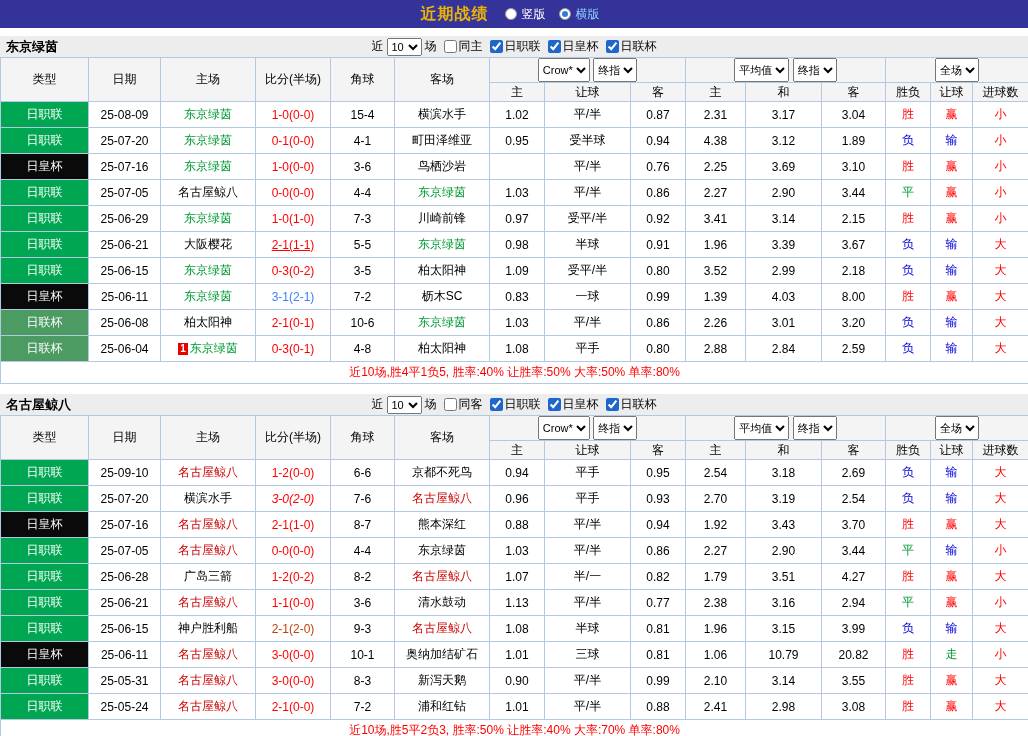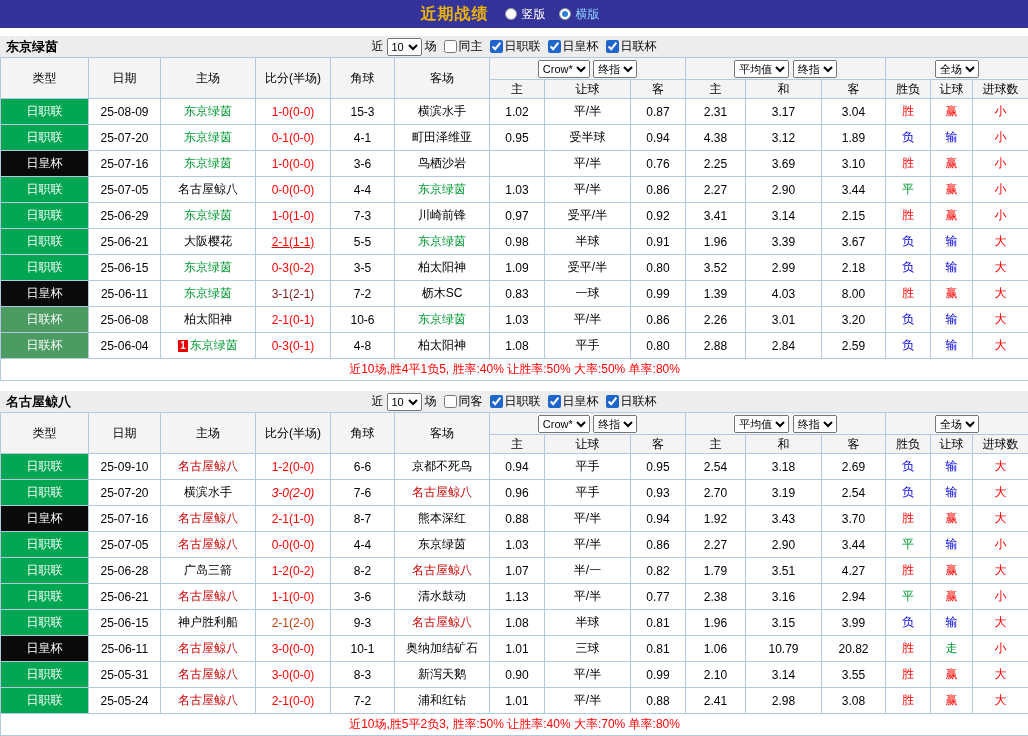--- a/index.html
+++ b/index.html
@@ -23,21 +23,21 @@
     display:flex; align-items:center; justify-content:center; gap:3px; }
   .head-controls select { font-size:11px; height:18px; }
   .chk { display:inline-flex; align-items:center; margin-left:4px; cursor:pointer; }
   .chk input { width:13px; height:13px; margin:0 2px 0 0; accent-color:#1e66cc; }
 
   table { width:1028px; border-collapse:collapse; table-layout:fixed; }
   th, td { border:1px solid #b3c9e1; text-align:center; white-space:nowrap; overflow:hidden; padding:0 1px; }
   thead th { background:#f4f4f4; font-weight:normal; }
   thead tr.sel-row th { height:22px; }
   thead tr.col-row th { height:19px; }
-  thead select { font-size:11px; height:18px; max-width:95%; }
+  thead select { font-size:11px; height:24px; max-width:95%; }
   tbody td { height:26px; }
   tfoot td { height:22px; color:#ff0000; background:#fff; }
   .rank-badge { display:inline-block; background:#e60000; color:#fff; font-size:10px; font-weight:bold;
     line-height:12px; padding:0 2px; margin-right:2px; }
 </style>
 </head>
 <body>
 
 <div class="topbar">
   <span class="title">近期战绩</span>
@@ -123,21 +123,21 @@
         <th>让球</th>
         <th>进球数</th>
       </tr>
     </thead>
     <tbody>
         <tr>
           <td style="color: rgb(255, 255, 255); background: rgb(0, 166, 81);">日职联</td>
           <td>25-08-09</td>
           <td style="color: rgb(0, 153, 51);">东京绿茵</td>
           <td style="color: rgb(255, 0, 0);">1-0(0-0)</td>
-          <td>15-3</td>
+          <td>15-4</td>
           <td style="color: rgb(0, 0, 0);">横滨水手</td>
           <td>1.02</td>
           <td>平/半</td>
           <td>0.87</td>
           <td>2.31</td>
           <td>3.17</td>
           <td>3.04</td>
           <td style="color: rgb(255, 0, 0);">胜</td>
           <td style="color: rgb(255, 0, 0);">赢</td>
           <td style="color: rgb(255, 0, 0);">小</td>
@@ -241,21 +241,21 @@
           <td>2.99</td>
           <td>2.18</td>
           <td style="color: rgb(0, 0, 224);">负</td>
           <td style="color: rgb(0, 0, 224);">输</td>
           <td style="color: rgb(255, 0, 0);">大</td>
         </tr>
         <tr>
           <td style="color: rgb(255, 255, 255); background: rgb(10, 10, 10);">日皇杯</td>
           <td>25-06-11</td>
           <td style="color: rgb(0, 153, 51);">东京绿茵</td>
-          <td style="color: #7f1d1d;">3-1(2-1)</td>
+          <td style="color: #3b82f6;">3-1(2-1)</td>
           <td>7-2</td>
           <td style="color: rgb(0, 0, 0);">枥木SC</td>
           <td>0.83</td>
           <td>一球</td>
           <td>0.99</td>
           <td>1.39</td>
           <td>4.03</td>
           <td>8.00</td>
           <td style="color: rgb(255, 0, 0);">胜</td>
           <td style="color: rgb(255, 0, 0);">赢</td>

